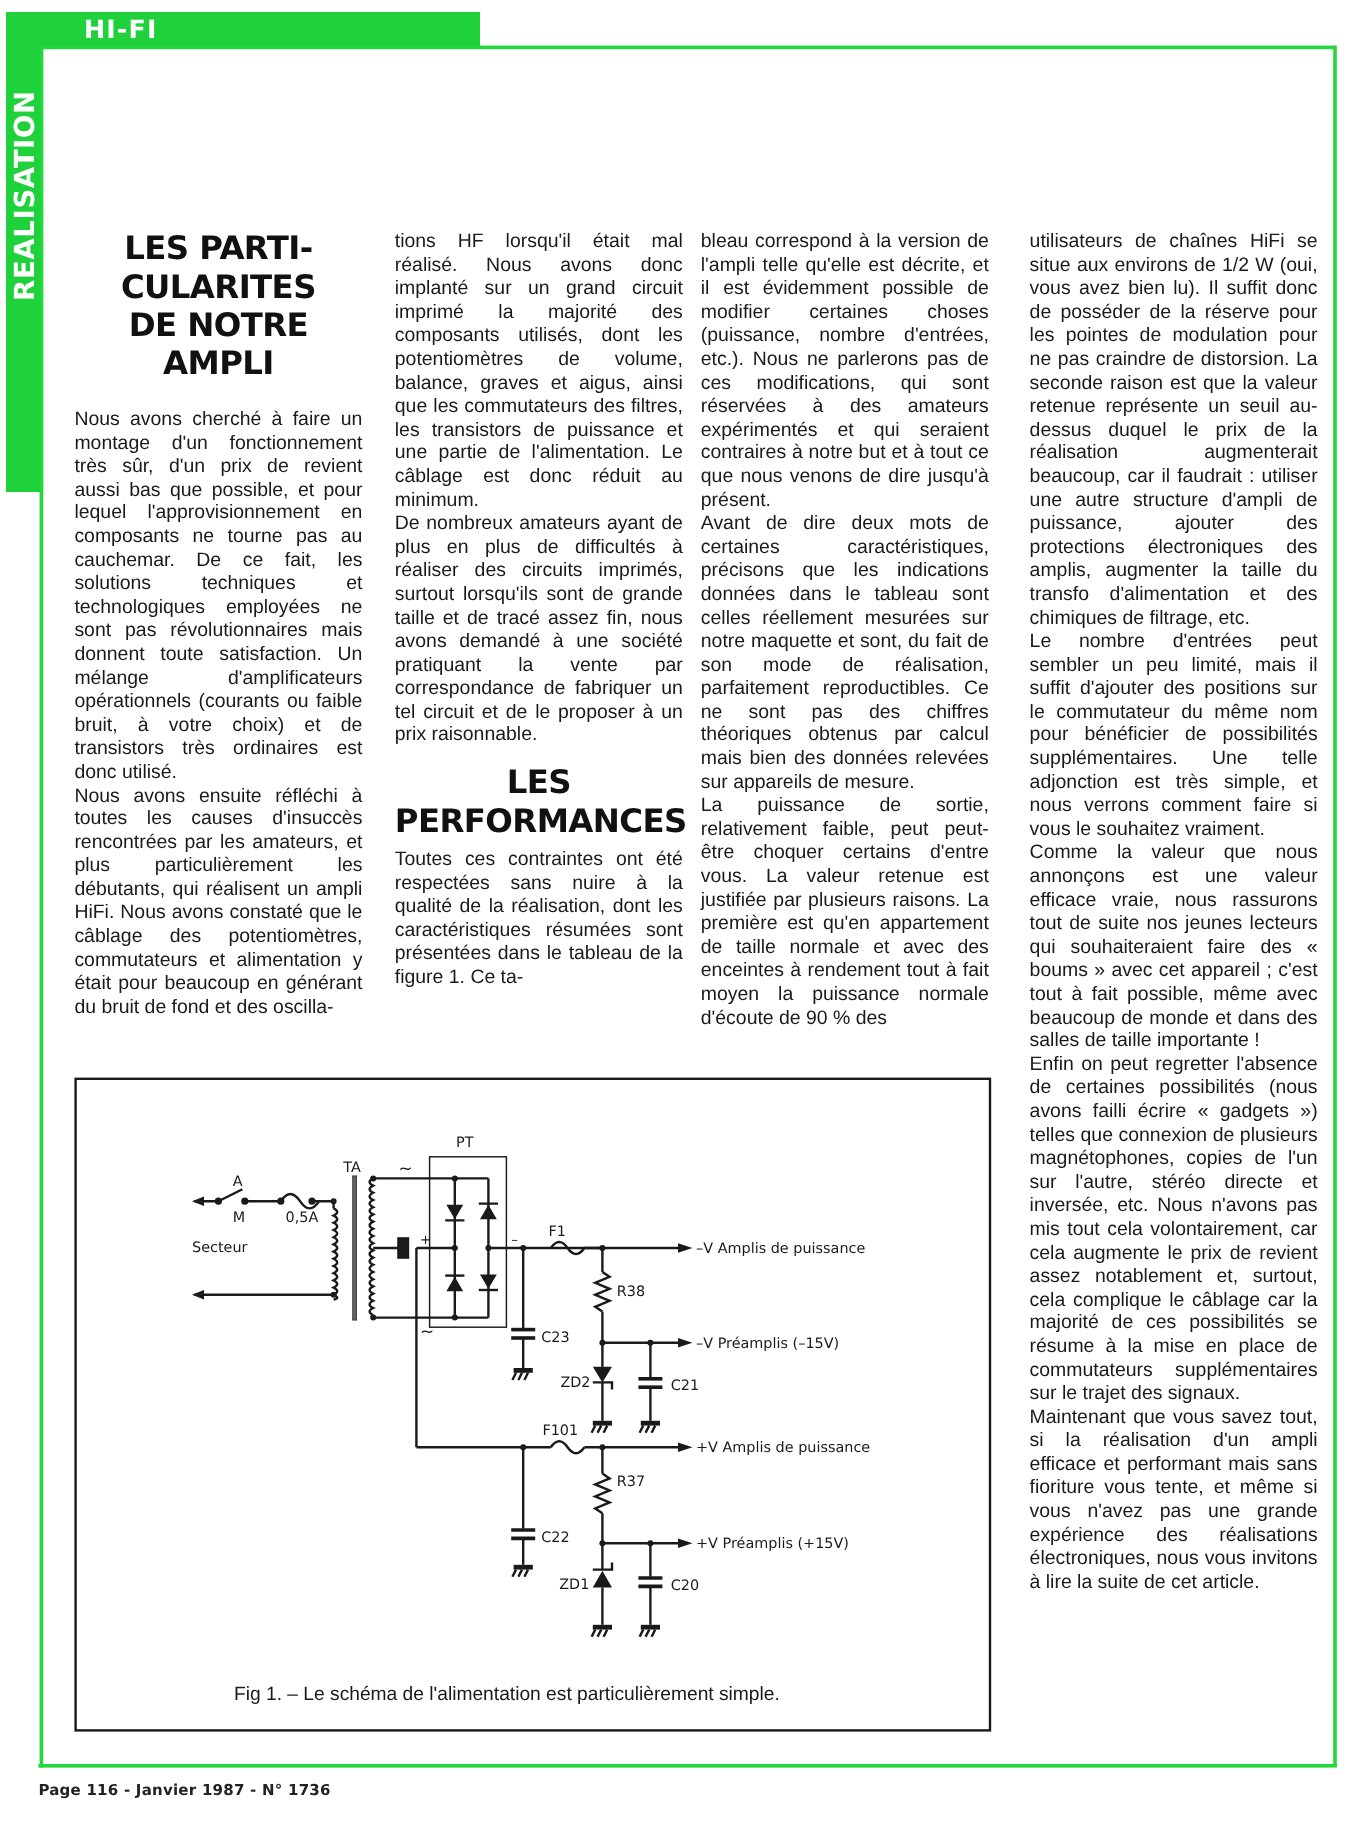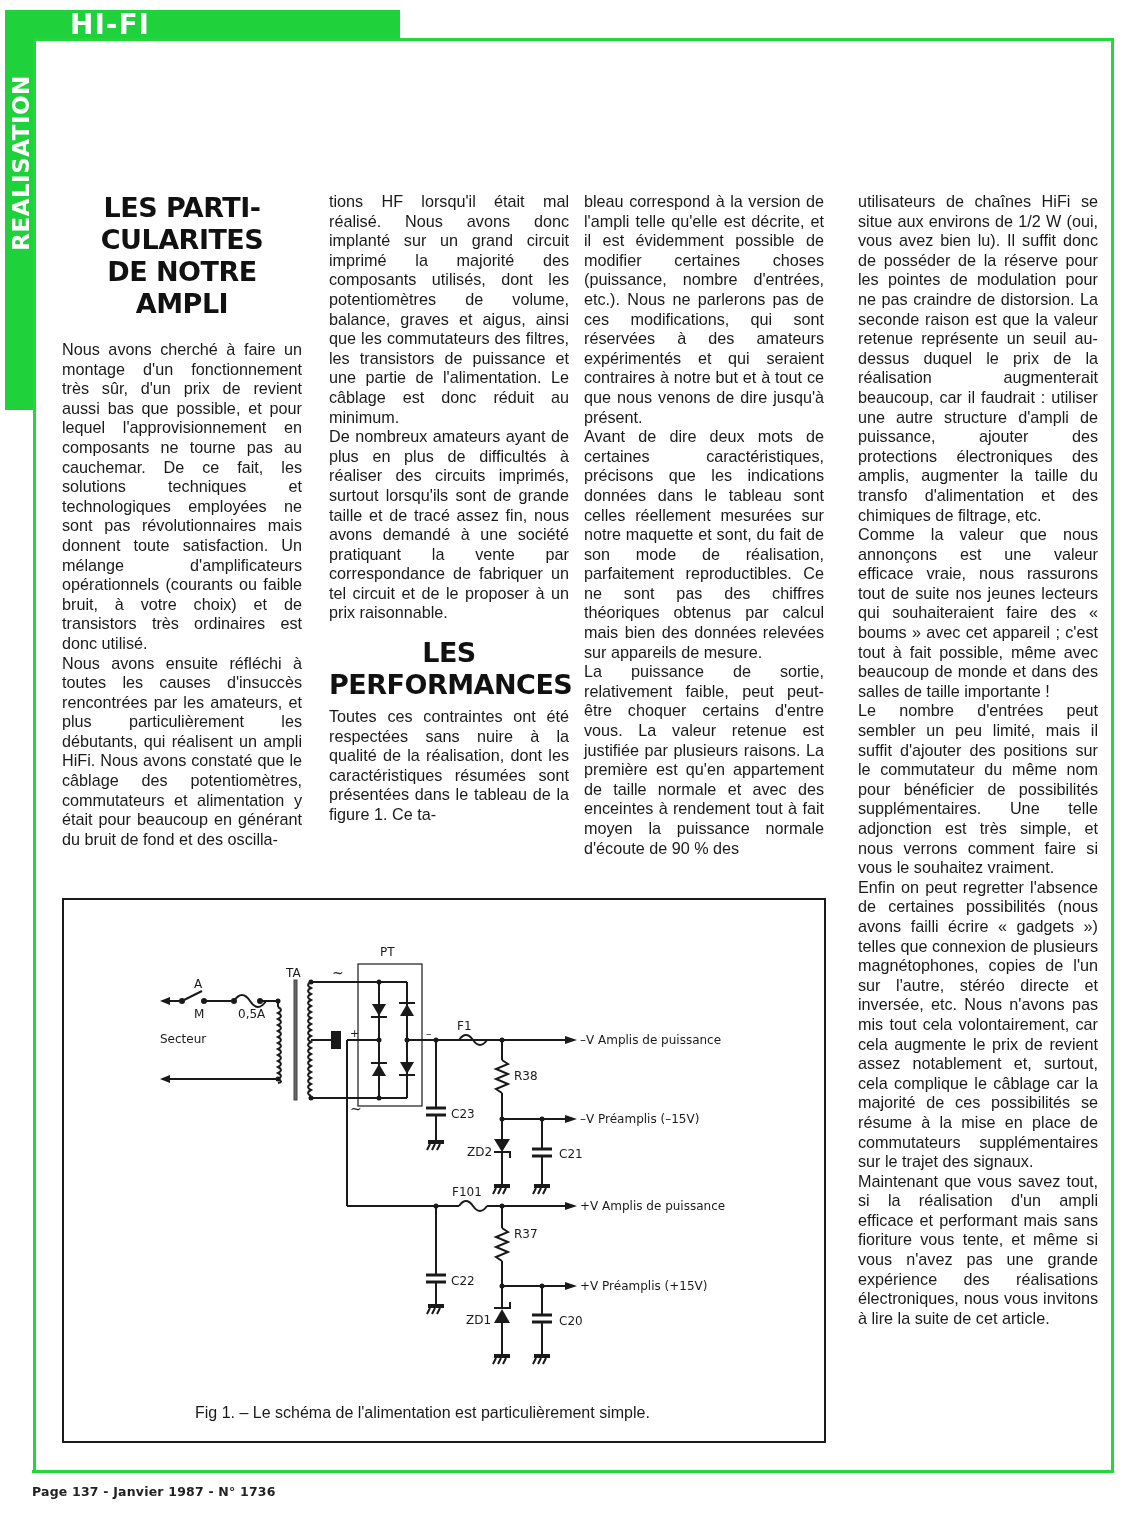--- a/index.html
+++ b/index.html
@@ -6,21 +6,21 @@
   body { width: 1136px; height: 1520px; position: relative; overflow: hidden; font-family: "DejaVu Sans", sans-serif; color: #1a1a1a; }
 
   
   .green-top-tab { position: absolute; left: 5px; top: 10px; width: 395px; height: 30px; background: #1fd13a; }
   .green-side-band2 { position: absolute; left: 5px; top: 10px; width: 31px; height: 400px; background: #1fd13a; }
   .frame-top-line { position: absolute; left: 35px; top: 38px; width: 1078px; height: 3px; background: #22d83c; }
   .frame-right-line { position: absolute; left: 1111px; top: 38px; width: 3px; height: 1434px; background: #22d83c; }
   .frame-bottom-line { position: absolute; left: 32px; top: 1470px; width: 1082px; height: 3px; background: #22d83c; }
   .frame-left-line { position: absolute; left: 33px; top: 38px; width: 3px; height: 1435px; background: #22d83c; }
 
-  .hifi-label { position: absolute; left: 70px; top: 10px; height: 44px; line-height: 30px; color: #ffffff; font-family: "DejaVu Sans", sans-serif; font-weight: 900; font-size: 28px; letter-spacing: 1px; }
+  .hifi-label { position: absolute; left: 70px; top: 10px; height: 44px; line-height: 30px; color: #ffffff; font-family: "DejaVu Sans", sans-serif; font-weight: 900; font-size: 21px; letter-spacing: 1px; }
   .vertical-label { position: absolute; left: 5px; top: 40px; width: 31px; height: 245px; }
   .vertical-label span { position: absolute; left: 50%; top: 50%; transform: translate(-50%, -50%) rotate(-90deg); color: #ffffff; font-family: "DejaVu Sans", sans-serif; font-weight: 900; font-size: 23px; letter-spacing: 0.5px; white-space: nowrap; }
 
   
   .col { position: absolute; top: 192px; font-family: "Liberation Sans", sans-serif; font-size: 16.2px; line-height: 19.6px; text-align: justify; }
   .col p { margin: 0; }
   .col-1 { left: 62px; width: 240px; top: 192px; }
   .col-2 { left: 329px; width: 240px; }
   .col-3 { left: 584px; width: 240px; }
   .col-4 { left: 858px; width: 240px; }
@@ -74,22 +74,22 @@
 </div>
 
 <div class="col col-3">
   <p>bleau correspond à la version de l'ampli telle qu'elle est décrite, et il est évidemment possible de modifier certaines choses (puissance, nombre d'entrées, etc.). Nous ne parlerons pas de ces modifications, qui sont réservées à des amateurs expérimentés et qui seraient contraires à notre but et à tout ce que nous venons de dire jusqu'à présent.</p>
   <p>Avant de dire deux mots de certaines caractéristiques, précisons que les indications données dans le tableau sont celles réellement mesurées sur notre maquette et sont, du fait de son mode de réalisation, parfaitement reproductibles. Ce ne sont pas des chiffres théoriques obtenus par calcul mais bien des données relevées sur appareils de mesure.</p>
   <p>La puissance de sortie, relativement faible, peut peut-être choquer certains d'entre vous. La valeur retenue est justifiée par plusieurs raisons. La première est qu'en appartement de taille normale et avec des enceintes à rendement tout à fait moyen la puissance normale d'écoute de 90 % des</p>
 </div>
 
 <div class="col col-4">
   <p>utilisateurs de chaînes HiFi se situe aux environs de 1/2 W (oui, vous avez bien lu). Il suffit donc de posséder de la réserve pour les pointes de modulation pour ne pas craindre de distorsion. La seconde raison est que la valeur retenue représente un seuil au-dessus duquel le prix de la réalisation augmenterait beaucoup, car il faudrait : utiliser une autre structure d'ampli de puissance, ajouter des protections électroniques des amplis, augmenter la taille du transfo d'alimentation et des chimiques de filtrage, etc.</p>
+  <p>Le nombre d'entrées peut sembler un peu limité, mais il suffit d'ajouter des positions sur le commutateur du même nom pour bénéficier de possibilités supplémentaires. Une telle adjonction est très simple, et nous verrons comment faire si vous le souhaitez vraiment.</p>
   <p>Comme la valeur que nous annonçons est une valeur efficace vraie, nous rassurons tout de suite nos jeunes lecteurs qui souhaiteraient faire des « boums » avec cet appareil ; c'est tout à fait possible, même avec beaucoup de monde et dans des salles de taille importante !</p>
-  <p>Le nombre d'entrées peut sembler un peu limité, mais il suffit d'ajouter des positions sur le commutateur du même nom pour bénéficier de possibilités supplémentaires. Une telle adjonction est très simple, et nous verrons comment faire si vous le souhaitez vraiment.</p>
   <p>Enfin on peut regretter l'absence de certaines possibilités (nous avons failli écrire « gadgets ») telles que connexion de plusieurs magnétophones, copies de l'un sur l'autre, stéréo directe et inversée, etc. Nous n'avons pas mis tout cela volontairement, car cela augmente le prix de revient assez notablement et, surtout, cela complique le câblage car la majorité de ces possibilités se résume à la mise en place de commutateurs supplémentaires sur le trajet des signaux.</p>
   <p>Maintenant que vous savez tout, si la réalisation d'un ampli efficace et performant mais sans fioriture vous tente, et même si vous n'avez pas une grande expérience des réalisations électroniques, nous vous invitons à lire la suite de cet article.</p>
 </div>
 
 <div class="figure-box">
   <svg class="figure-svg" width="760" height="541" viewBox="62 898 760 541">
     <g stroke="#1a1a1a" stroke-width="2" fill="none">
 
       <line x1="160" y1="999" x2="180" y2="999"></line>
       <polygon points="158,999 168,995 168,1003" fill="#1a1a1a" stroke="none"></polygon>
@@ -243,13 +243,13 @@
       <text x="464" y="1322">ZD1</text>
       <text x="578" y="1042">–V  Amplis  de  puissance</text>
       <text x="578" y="1121">–V  Préamplis  (–15V)</text>
       <text x="578" y="1208">+V  Amplis  de  puissance</text>
       <text x="578" y="1288">+V  Préamplis  (+15V)</text>
     </g>
   </svg>
 </div>
 <div class="caption">Fig 1. – Le schéma de l'alimentation est particulièrement simple.</div>
 
-<div class="footer">Page 137 - Janvier 1987 - N° 1736</div>
+<div class="footer">Page 116 - Janvier 1987 - N° 1736</div>
 
 </body></html>

